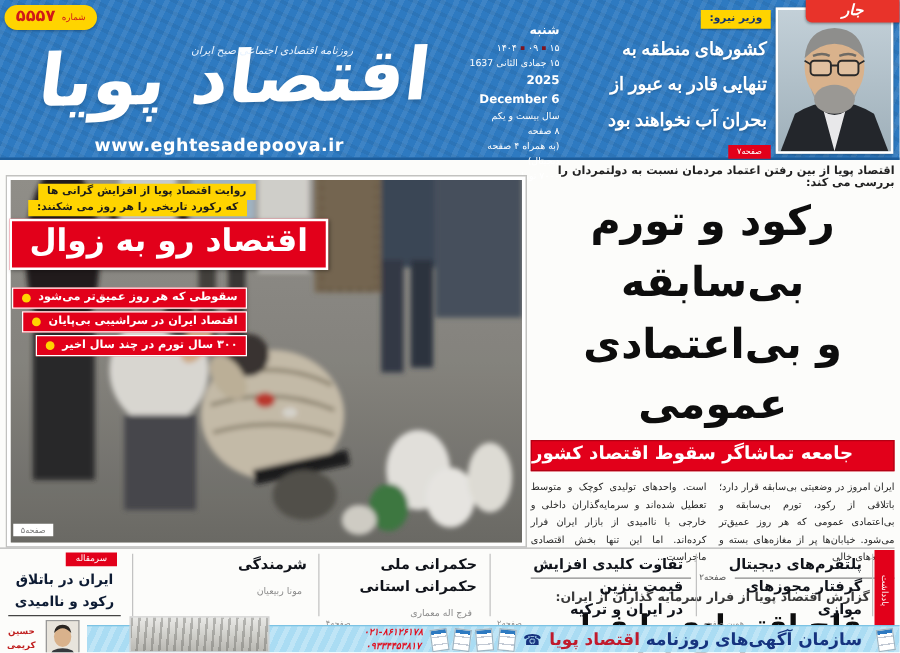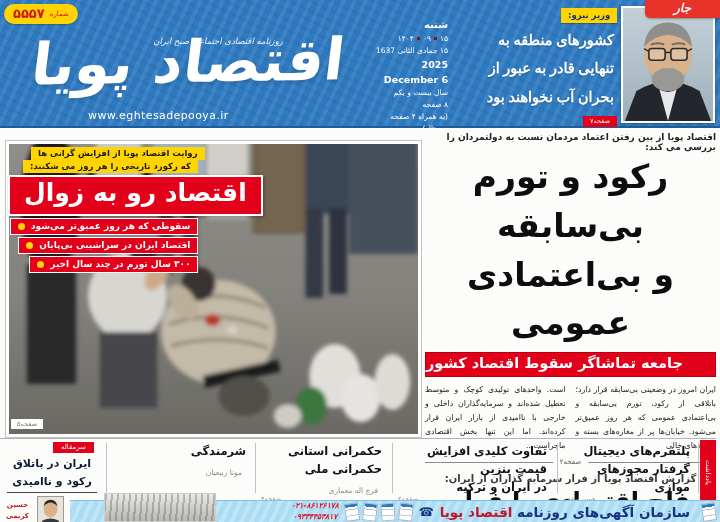--- a/index.html
+++ b/index.html
@@ -30,22 +30,22 @@
     position:absolute; left:2px; top:26px; width:372px; text-align:center;
     color:#fff; font-size:58px; font-weight:bold; line-height:1.25;
     transform:skewX(-8deg) rotate(-1deg); white-space:nowrap;
     text-shadow:0 2px 4px rgba(0,0,0,.15);
   }
   .logo-sub {
     position:absolute; left:148px; top:36px; width:140px; text-align:center;
     color:#eaf4ff; font-size:8.5px; font-style:italic; z-index:4;
   }
   .url {
-    position:absolute; left:88px; top:109px; color:#fff; font-size:11px;
-    font-weight:normal; letter-spacing:.4px; text-decoration:none; z-index:4;
+    position:absolute; left:76px; top:109px; color:#fff; font-size:14px;
+    font-weight:bold; letter-spacing:.4px; text-decoration:none; z-index:4;
   }
   .dateblock {
     position:absolute; left:366px; top:17px; width:82px; color:#fff;
     font-size:7.5px; text-align:right; line-height:1.6;
   }
   .d-weekday { font-size:10px; font-weight:bold; }
   .d-greg { font-size:9.5px; font-weight:bold; direction:ltr; }
   .sq { display:inline-block; width:3px; height:3px; background:#7e1420; margin:0 3px 1px; vertical-align:middle; }
   .min-kicker {
     position:absolute; left:561px; top:8px; background:#ffd400; color:#14336e;
@@ -80,21 +80,21 @@
   }
   .photo-card svg { display:block; width:100%; height:100%; }
   .ph-kicker-l { position:absolute; background:#ffd400; color:#1a1a1a; font-weight:bold; font-size:8.5px; padding:1px 7px 2px; white-space:nowrap; }
   .ph-k1 { left:22px; top:3px; }
   .ph-k2 { left:14px; top:16px; }
   .ph-title {
     position:absolute; left:-1px; top:31px; background:#e2001a; color:#fff;
     font-size:25px; font-weight:bold; padding:1px 14px 7px; border:2px solid #fff;
     white-space:nowrap; box-shadow:1px 1px 3px rgba(0,0,0,.35);
   }
-  .ph-bullets { position:absolute; left:1px; top:74px; display:flex; flex-direction:column; gap:2px; align-items:flex-start; }
+  .ph-bullets { position:absolute; left:1px; top:86px; display:flex; flex-direction:column; gap:2px; align-items:flex-start; }
   .ph-bullet {
     background:#e2001a; color:#fff; font-size:9px; font-weight:bold;
     padding:2px 7px 3px; display:flex; align-items:center; gap:6px;
     border:1px solid #fff; white-space:nowrap;
   }
   .ph-bullet::after { content:""; width:7px; height:7px; background:#ffd400; border-radius:50%; flex:none; }
   .ph-page { position:absolute; left:2px; bottom:5px; background:#fff; color:#777; font-size:6.5px; padding:1px 6px; }
 
   
   .lead { position:absolute; left:425px; top:132px; width:291px; }
@@ -319,22 +319,22 @@
   <div class="note n2">
     <div class="note-title">
       <div>تفاوت کلیدی افزایش قیمت بنزین</div>
       <div>در ایران و ترکیه</div>
     </div>
     <div class="note-author">سیاوش ملک پور</div>
     <span class="note-page">صفحه۲</span>
   </div>
   <div class="note n3">
     <div class="note-title">
+      <div>حکمرانی ملی</div>
       <div>حکمرانی استانی</div>
-      <div>حکمرانی ملی</div>
     </div>
     <div class="note-author">فرج اله معماری</div>
     <span class="note-page">صفحه۴</span>
   </div>
   <div class="note n4">
     <div class="note-title">
       <div>شرمندگی</div>
     </div>
     <div class="note-author">مونا ربیعیان</div>
     <span class="note-page">صفحه۵</span>

